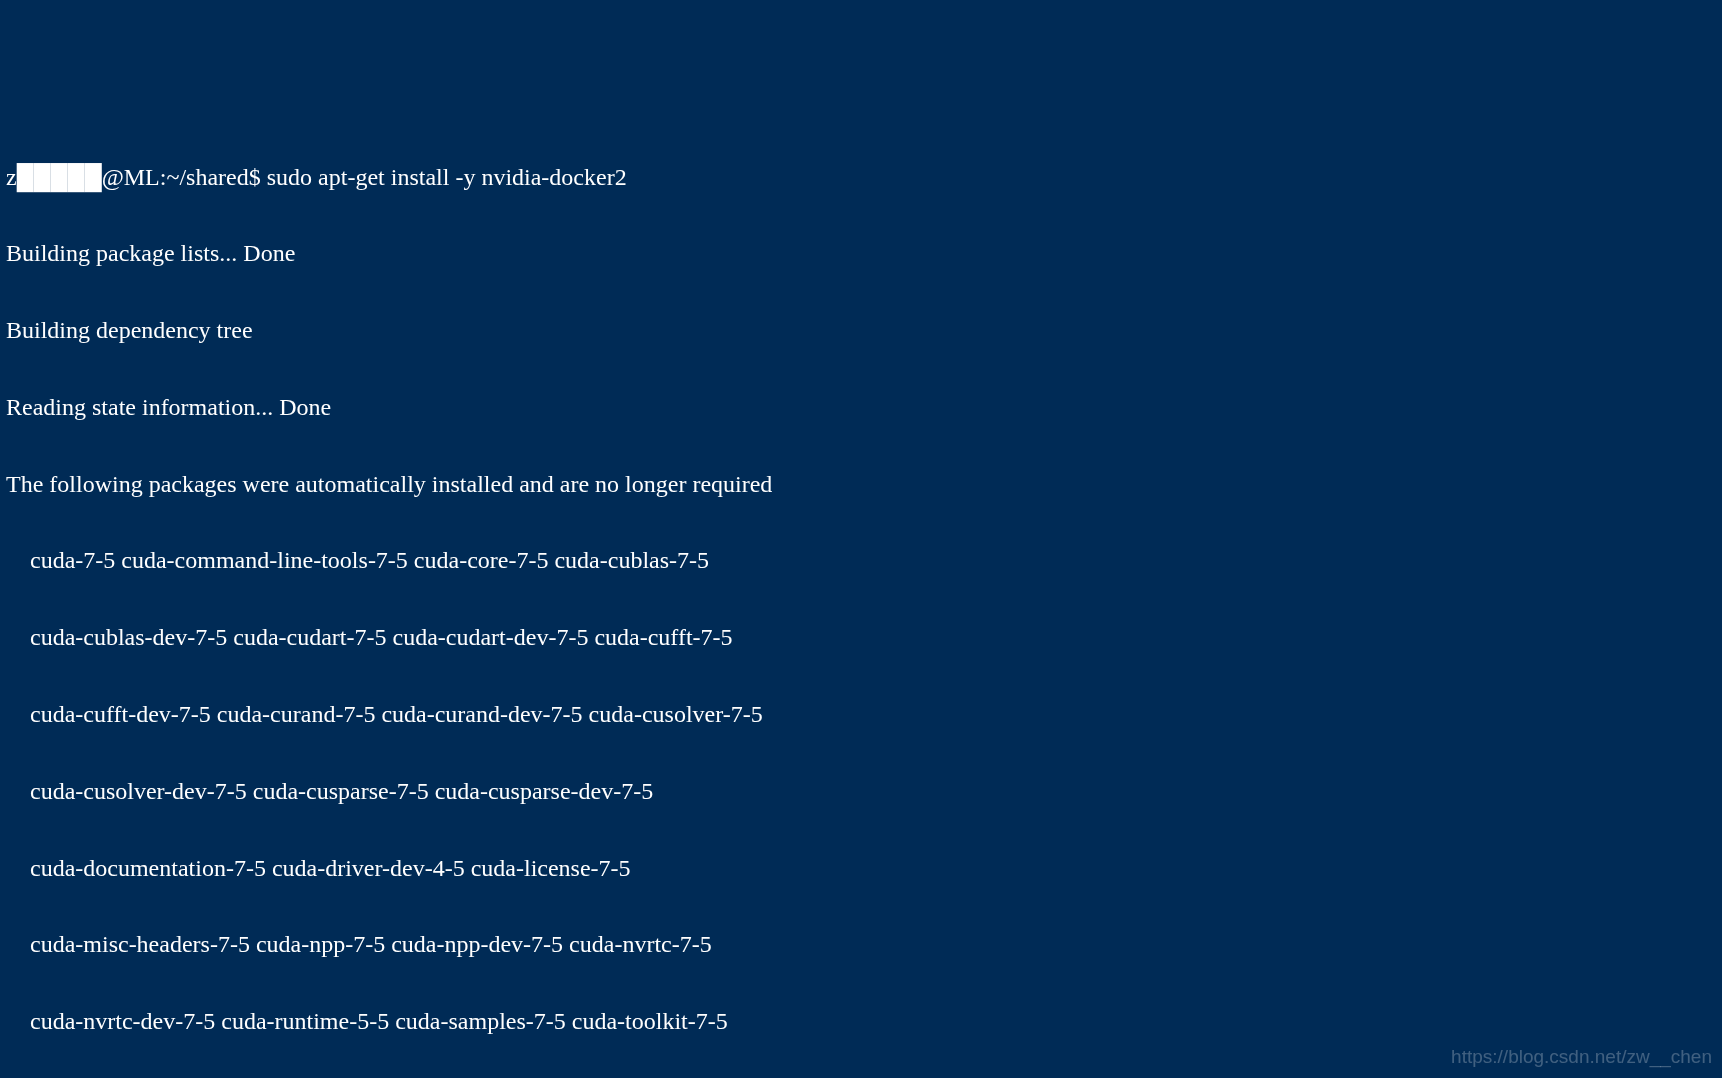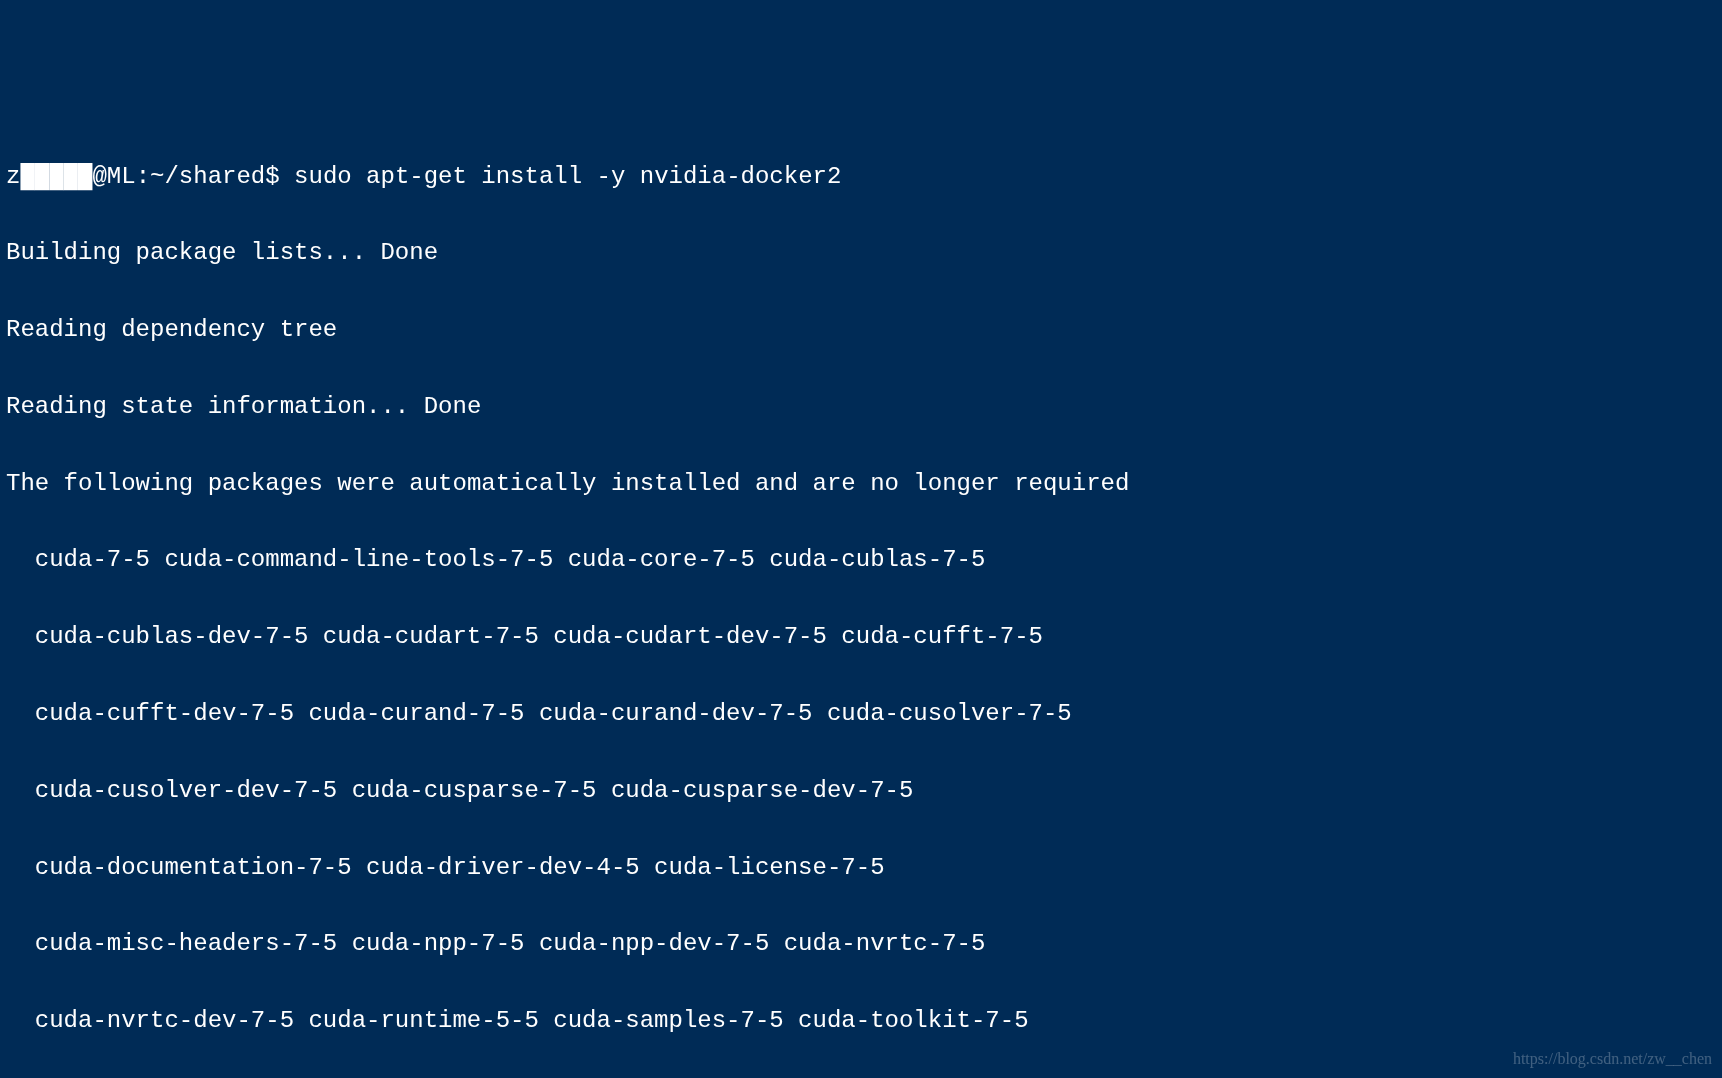--- a/index.html
+++ b/index.html
@@ -1,18 +1,19 @@
 <!DOCTYPE html>
 <html><head>
   <meta charset="utf-8">
   <style>
     * {
       margin: 0;
       padding: 0;
       box-sizing: border-box;
+      font-family: Liberation Serif, serif;
     }
     body {
       background-color: #002b56;
       color: #ffffff;
       font-family: "Courier New", "DejaVu Sans Mono", monospace;
       font-size: 24px;
       line-height: 1.6;
       padding: 4px 6px;
       width: 1722px;
       height: 1078px;
@@ -27,34 +28,34 @@
       white-space: pre;
     }
     .indent {
       padding-left: 2ch;
     }
     .watermark {
       position: absolute;
       bottom: 6px;
       right: 10px;
       color: rgba(255,255,255,0.25);
-      font-size: 16px;
-      font-family: Liberation Serif, serif;
+      font-size: 19px;
+      font-family: Liberation Sans, sans-serif;
       white-space: nowrap;
       text-align: center;
     }
   </style>
 </head>
 <body>
 
 
 
 <div class="prompt-line"><span>z█████</span><span>@ML</span><span>:~/shared$</span><span> sudo apt-get install -y nvidia-docker2</span></div>
 <div class="output-line">Building package lists... Done</div>
-<div class="output-line">Reading dependency tree</div>
+<div class="output-line">Building dependency tree</div>
 <div class="output-line">Reading state information... Done</div>
 <div class="output-line">The following packages were automatically installed and are no longer required</div>
 <div class="output-line indent">cuda-7-5 cuda-command-line-tools-7-5 cuda-core-7-5 cuda-cublas-7-5</div>
 <div class="output-line indent">cuda-cublas-dev-7-5 cuda-cudart-7-5 cuda-cudart-dev-7-5 cuda-cufft-7-5</div>
 <div class="output-line indent">cuda-cufft-dev-7-5 cuda-curand-7-5 cuda-curand-dev-7-5 cuda-cusolver-7-5</div>
 <div class="output-line indent">cuda-cusolver-dev-7-5 cuda-cusparse-7-5 cuda-cusparse-dev-7-5</div>
 <div class="output-line indent">cuda-documentation-7-5 cuda-driver-dev-4-5 cuda-license-7-5</div>
 <div class="output-line indent">cuda-misc-headers-7-5 cuda-npp-7-5 cuda-npp-dev-7-5 cuda-nvrtc-7-5</div>
 <div class="output-line indent">cuda-nvrtc-dev-7-5 cuda-runtime-5-5 cuda-samples-7-5 cuda-toolkit-7-5</div>
 

